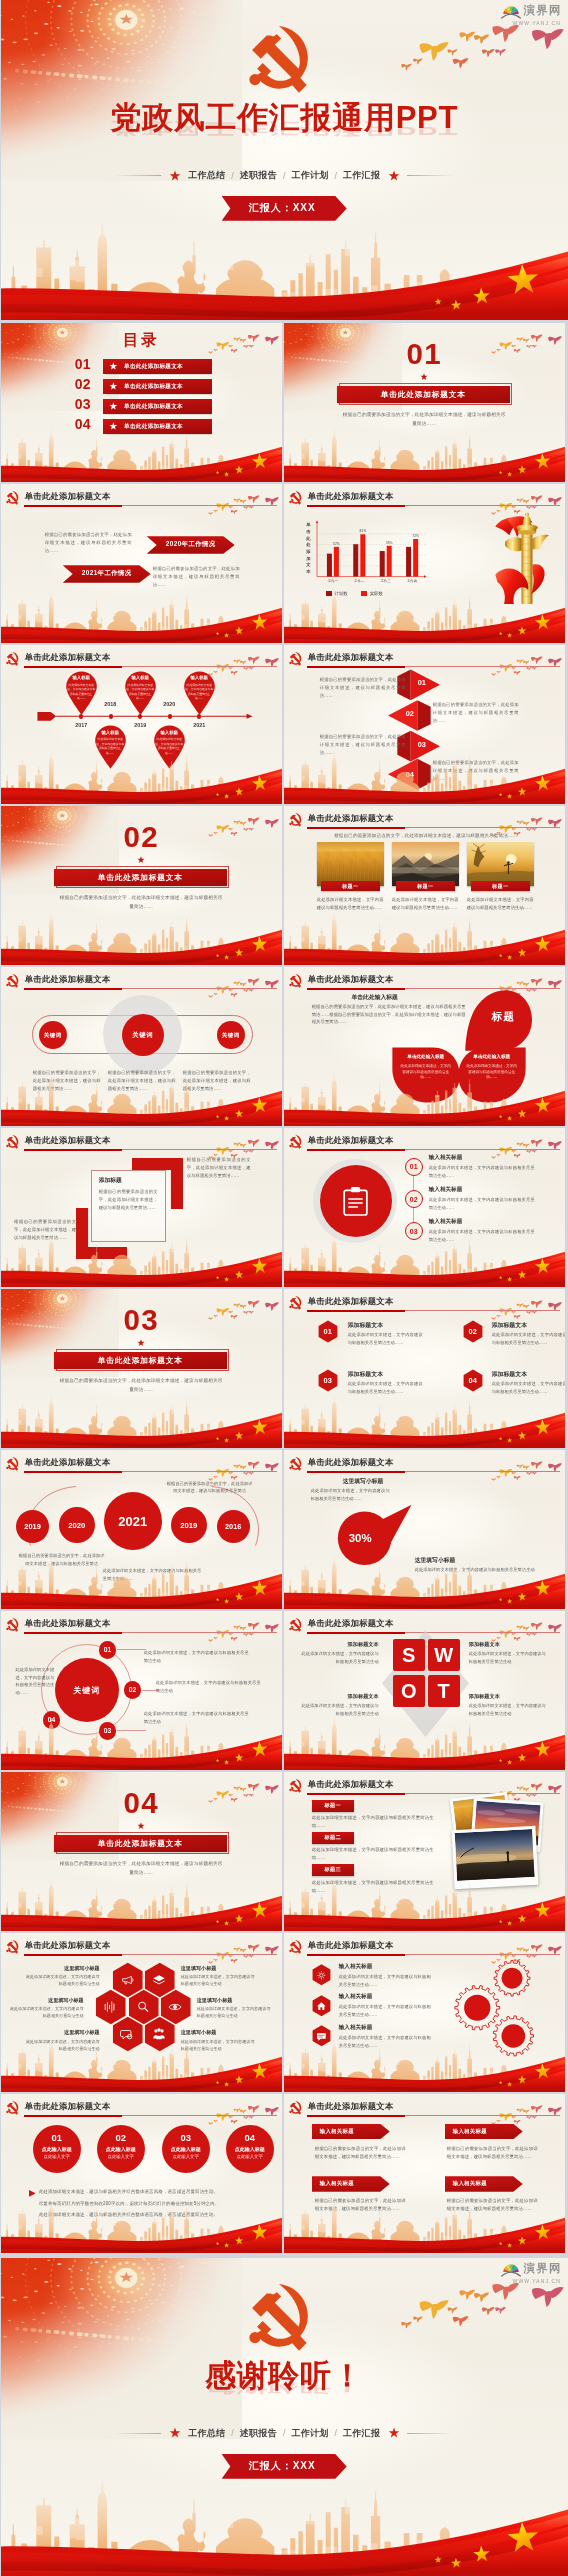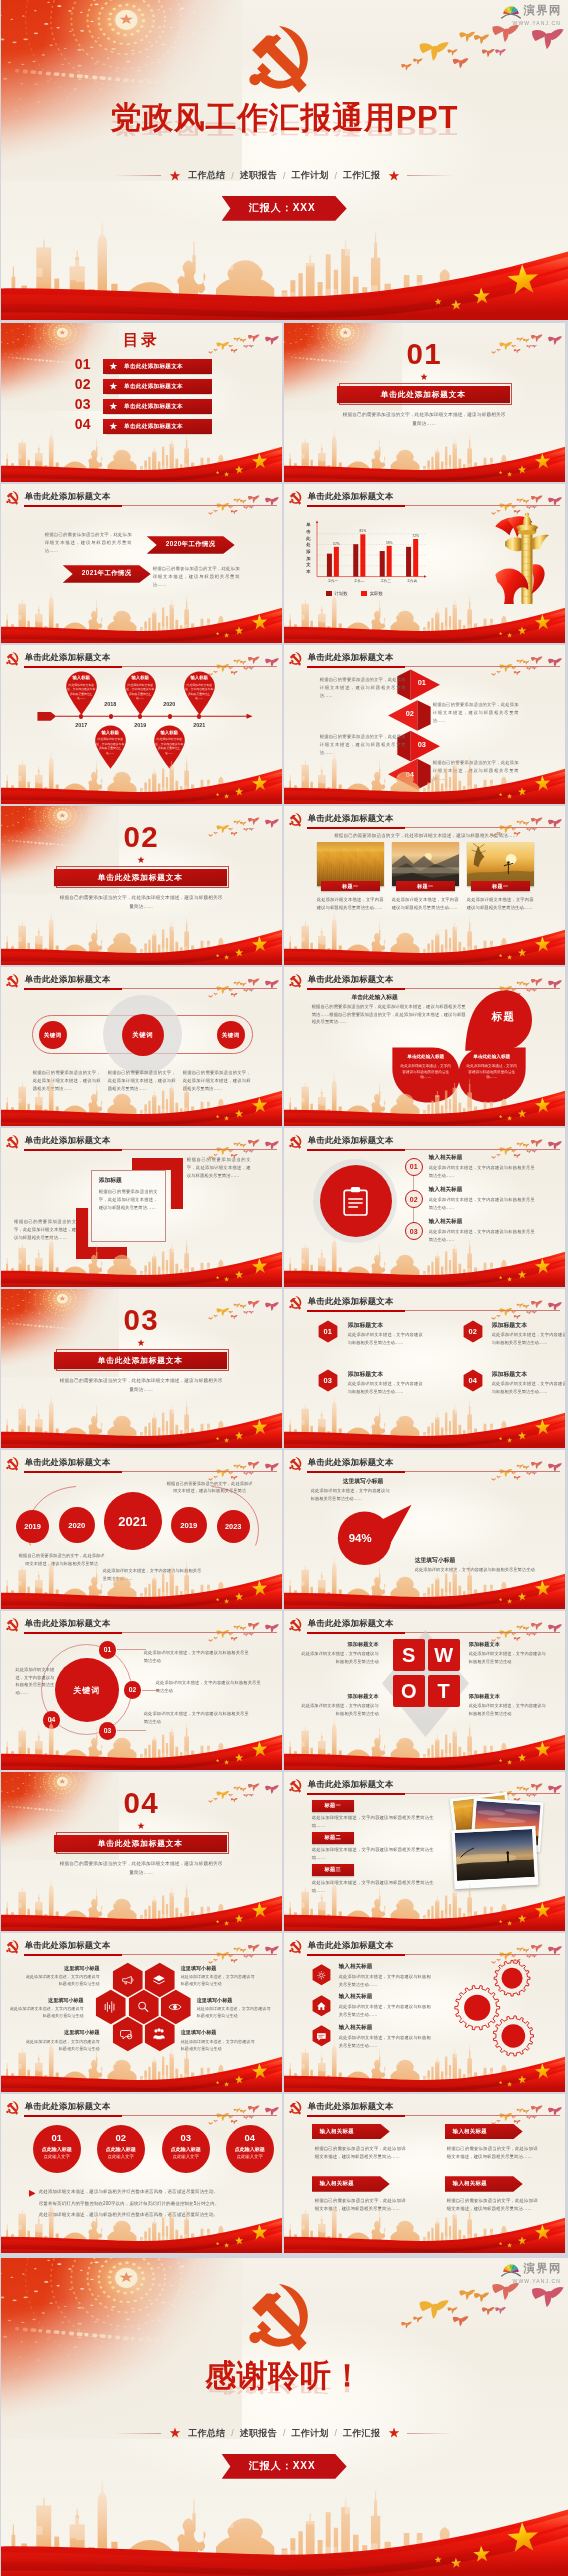--- a/index.html
+++ b/index.html
@@ -1365,21 +1365,21 @@
         <div style="position:absolute;left:58px;top:57px;width:36px;height:36px;border-radius:50%;background:#cf1310;display:flex;align-items:center;justify-content:center">
           <span style="font-size:7.7px;font-weight:700;color:#fff">2020</span>
         </div>
         <div style="position:absolute;left:103px;top:42px;width:58px;height:58px;border-radius:50%;background:#cf1310;display:flex;align-items:center;justify-content:center">
           <span style="font-size:13px;font-weight:700;color:#fff">2021</span>
         </div>
         <div style="position:absolute;left:170px;top:57px;width:36px;height:36px;border-radius:50%;background:#cf1310;display:flex;align-items:center;justify-content:center">
           <span style="font-size:7.7px;font-weight:700;color:#fff">2019</span>
         </div>
         <div style="position:absolute;left:216px;top:60px;width:33px;height:33px;border-radius:50%;background:#cf1310;display:flex;align-items:center;justify-content:center">
-          <span style="font-size:7.4px;font-weight:700;color:#fff">2023</span>
+          <span style="font-size:7.4px;font-weight:700;color:#fff">2016</span>
         </div>
         <div class="body-txt" style="position:absolute;left:18px;top:102px;width:86px;font-size:4.2px;color:#5c5c5c;text-align:center;line-height:1.78">根据自己的需要添加适当的文字，此处添加详细文本描述，建议与标题相关尽量简洁</div>
         <div class="body-txt" style="position:absolute;left:166px;top:29.5px;width:86px;font-size:4.2px;color:#5c5c5c;text-align:center;line-height:1.78">根据自己的需要添加适当的文字，此处添加详细文本描述，建议与标题相关尽量简洁</div>
         <div class="body-txt" style="position:absolute;left:102px;top:117px;width:99px;font-size:4.2px;color:#5c5c5c;text-align:left;line-height:1.78">此处添加详细文本描述，文字内容建议与标题相关尽量简洁生动……</div>
         <div class="citywrap" style="height:55px">
           <svg viewBox="0 0 915 118" preserveAspectRatio="none" style="position:absolute;left:0;bottom:0;width:100%;height:55px">
             <use href="#skyline"></use>
           </svg>
           <svg viewBox="0 0 847 110" preserveAspectRatio="none" style="position:absolute;left:0;bottom:0;width:100%;height:38px">
             <use href="#ribbon"></use>
@@ -1403,21 +1403,21 @@
         </div>
         <div class="rule" style="left:23px;top:21px;width:98px;height:1.6px;background:#c00000"></div>
         <div class="rule" style="left:121px;top:21px;width:155px;height:0.7px;background:#d37a74"></div>
         <div style="position:absolute;left:59px;top:27px;font-size:5.8px;font-weight:700;color:#333">这里填写小标题</div>
         <div class="body-txt" style="position:absolute;left:27px;top:37px;width:79px;font-size:4.2px;color:#5c5c5c;text-align:justify;line-height:1.78">此处添加详细文本描述，文字内容建议与标题相关尽量简洁生动……</div>
         <div style="position:absolute;left:51px;top:52px;width:78px;height:63px">
           <svg viewBox="0 0 116 94" style="display:block;width:100%;height:100%">
             <circle cx="44" cy="54" r="40" fill="#cf1310"></circle>
             <path d="M70 26 L114 4 L78 70 Z" fill="#cf1310"></path>
           </svg>
-          <span style="position:absolute;left:0;right:27px;top:29.5px;text-align:center;font-size:11.4px;font-weight:700;color:#fff">94%</span>
+          <span style="position:absolute;left:0;right:27px;top:29.5px;text-align:center;font-size:11.4px;font-weight:700;color:#fff">30%</span>
         </div>
         <div style="position:absolute;left:131px;top:106px;font-size:5.8px;font-weight:700;color:#333">这里填写小标题</div>
         <div class="body-txt" style="position:absolute;left:131px;top:116px;width:122px;font-size:4.2px;color:#5c5c5c;text-align:justify;line-height:1.78">此处添加详细文本描述，文字内容建议与标题相关尽量简洁生动</div>
         <div class="citywrap" style="height:55px">
           <svg viewBox="0 0 915 118" preserveAspectRatio="none" style="position:absolute;left:0;bottom:0;width:100%;height:55px">
             <use href="#skyline"></use>
           </svg>
           <svg viewBox="0 0 847 110" preserveAspectRatio="none" style="position:absolute;left:0;bottom:0;width:100%;height:38px">
             <use href="#ribbon"></use>
           </svg>

